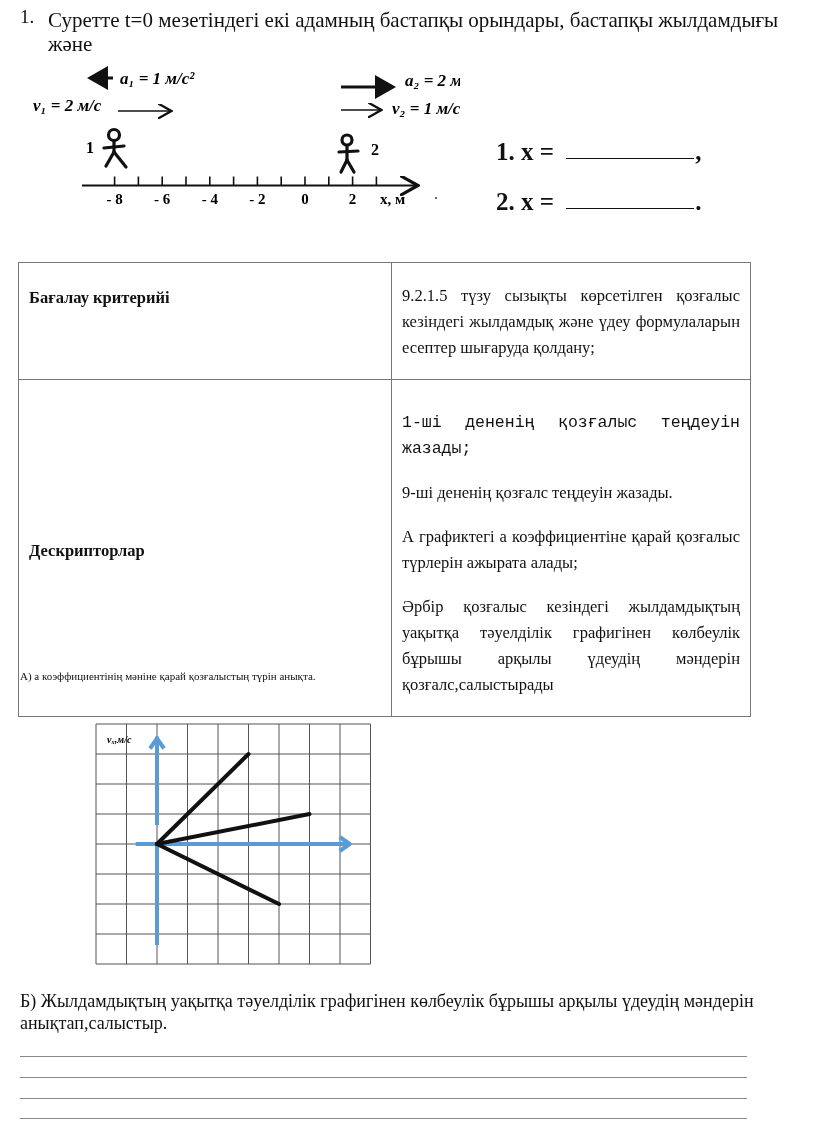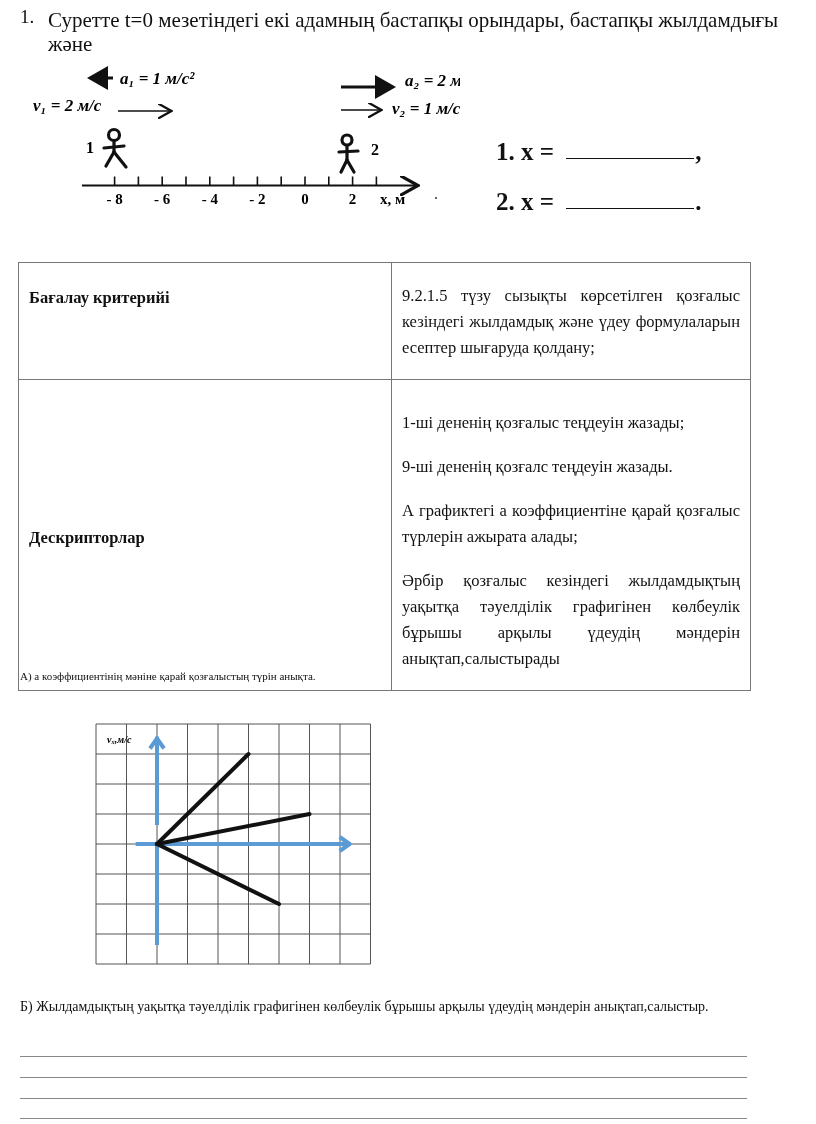--- a/index.html
+++ b/index.html
@@ -19,25 +19,25 @@
 
   table.crit { position: absolute; left: 18px; top: 262px; width: 733px; border-collapse: collapse;
                font-size: 16.5px; line-height: 26px; }
   table.crit td { border: 1.5px solid #777; vertical-align: top; padding: 0; }
   table.crit td.left { width: 352px; padding: 22px 10px 0 10px; font-weight: bold; }
   table.crit td.right { padding: 20px 10px 18px 10px; text-align: justify; }
   table.crit tr.row1 td { height: 66px; font-family: Liberation Serif, serif; }
   table.crit tr.row2 td.left { vertical-align: middle; padding-top: 6px; }
   .desc p { margin: 0 0 18px 0; }
   .desc p:last-child { margin-bottom: 0; }
-  .desc p.first { margin-top: 10px; }
+  .desc p.first { margin-top: 10px; font-family: Liberation Mono, monospace; }
 
   .partA { left: 20px; top: 670px; font-size: 11px; }
   .graph { left: 95px; top: 723px; }
-  .partB { left: 20px; top: 990px; width: 760px; font-size: 14px; line-height: 33px; }
+  .partB { left: 20px; top: 990px; width: 760px; font-size: 18px; line-height: 22px; }
   .ans-line { position: absolute; left: 20px; width: 727px; border-top: 1px solid #888; height: 0; }
 </style>
 </head>
 <body>
 
 <div class="abs q1-num">1.</div>
 <div class="abs q1-text">
   <span class="line2">Суретте t=0 мезетіндегі екі адамның бастапқы орындары, бастапқы жылдамдығы және</span>
 </div>
 
@@ -134,21 +134,21 @@
       <tr class="row1">
     <td class="left">Бағалау критерийі</td>
     <td class="right">9.2.1.5 түзу сызықты көрсетілген қозғалыс кезіндегі жылдамдық және үдеу формулаларын есептер шығаруда қолдану;</td>
   </tr>
   <tr class="row2">
     <td class="left">Дескрипторлар</td>
     <td class="right desc">
       <p class="first">1-ші дененің қозғалыс теңдеуін жазады;</p>
       <p>9-ші дененің қозғалс теңдеуін жазады.</p>
       <p>А графиктегі а коэффициентіне қарай қозғалыс түрлерін ажырата алады;</p>
-      <p>Әрбір қозғалыс кезіндегі жылдамдықтың уақытқа тәуелділік графигінен көлбеулік бұрышы арқылы үдеудің мәндерін анықтап,салыстырады</p>
+      <p>Әрбір қозғалыс кезіндегі жылдамдықтың уақытқа тәуелділік графигінен көлбеулік бұрышы арқылы үдеудің мәндерін қозғалс,салыстырады</p>
     </td>
   </tr>
 </tbody>
   </table>
 
 <div class="abs partA">А) а коэффициентінің мәніне қарай  қозғалыстың түрін анықта.</div>
 
 <svg class="abs graph" id="vgraph" width="280" height="245">
   <g id="grid">
       <line x1="1" y1="1" x2="1" y2="241" stroke="#555" stroke-width="1"></line>

